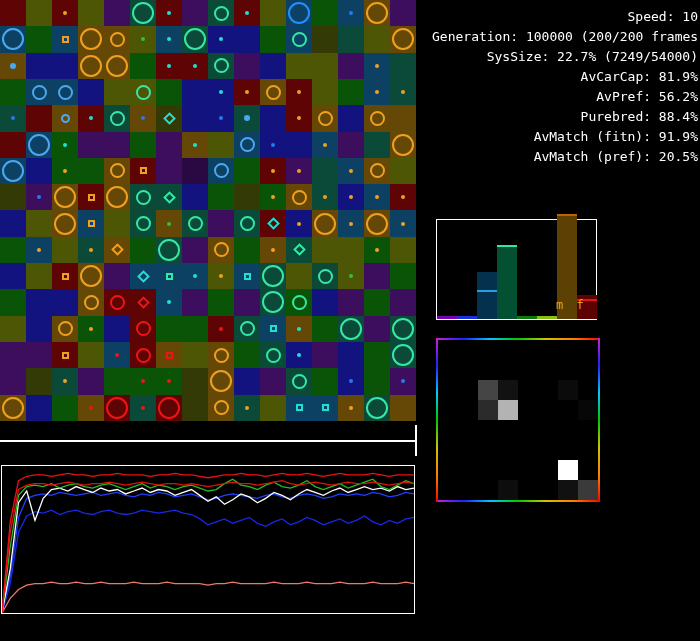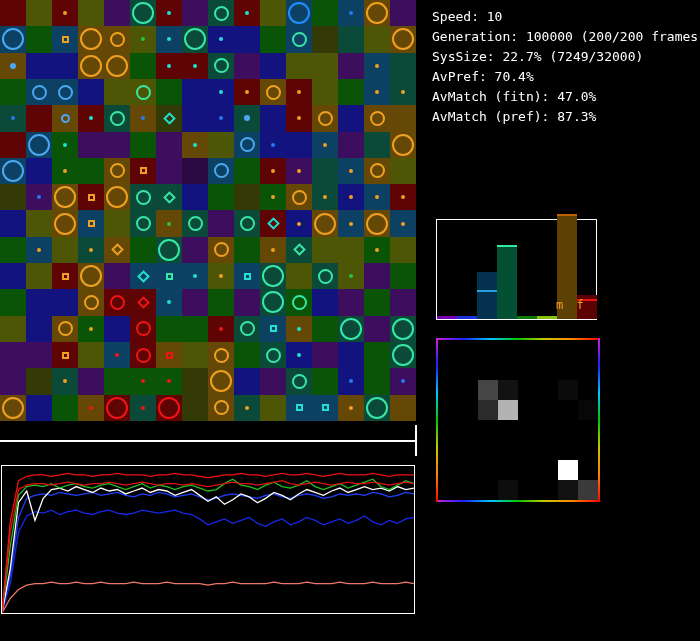--- a/index.html
+++ b/index.html
@@ -8,21 +8,21 @@
   .abs{position:absolute;}
   
   #world{left:0;top:0;width:416px;height:421px;overflow:hidden;background:#000;}
   .cell{position:absolute;}
   .agent{position:absolute;box-sizing:border-box;}
   .agent.outline{background:transparent;border-style:solid;border-width:2px;border-radius:50%;}
   .agent.fill{border-radius:50%;}
   .agent.square{background:transparent;border-style:solid;border-width:2px;}
   .agent.diamond{background:transparent;border-style:solid;border-width:2px;transform:rotate(45deg);}
   
-  #stats{left:432px;top:7px;width:266px;}
+  #stats{left:432px;top:7px;width:266px;text-align:right;}
   .stat-line{color:#fff;font-size:13px;line-height:20px;white-space:pre;}
   
   #timeline-h{left:0;top:440px;width:417px;height:2px;background:#fff;}
   #timeline-v{left:415px;top:425px;width:2px;height:31px;background:#fff;}
   
   #barpanel{left:436px;top:219px;width:159px;height:99px;border:1px solid #fff;}
   #barinner{position:absolute;left:0;top:0;width:159px;height:99px;overflow:visible;}
   .bar{position:absolute;bottom:0;width:20px;}
   .bar-marker{position:absolute;left:0;width:100%;height:2px;}
   #mf-label{position:absolute;left:119px;bottom:7px;color:#f0a020;font-size:12px;letter-spacing:3px;}
@@ -436,24 +436,26 @@
     <div class="agent fill" style="left: 245px; top: 405.65px; width: 4px; height: 4px; background: rgb(240, 160, 32);"></div>
     <div class="agent square" style="left: 295.5px; top: 404.15px; width: 7px; height: 7px; border-color: rgb(32, 224, 208);"></div>
     <div class="agent square" style="left: 321.5px; top: 404.15px; width: 7px; height: 7px; border-color: rgb(32, 224, 208);"></div>
     <div class="agent fill" style="left: 349px; top: 405.65px; width: 4px; height: 4px; background: rgb(240, 160, 32);"></div>
     <div class="agent outline" style="left: 366px; top: 396.65px; width: 22px; height: 22px; border-color: rgb(53, 232, 165);"></div>
   </div>
 
 <div id="stats" class="abs">
   <div class="stat-line">Speed: 10</div>
   <div class="stat-line">Generation: 100000 (200/200 frames)</div>
-  <div class="stat-line">SysSize: 22.7% (7249/32000)</div>
-  <div class="stat-line">AvPref: 70.4%</div>
-  <div class="stat-line">AvMatch (fitn): 47.0%</div>
-  <div class="stat-line">AvMatch (pref): 87.3%</div>
+  <div class="stat-line">SysSize: 22.7% (7249/54000)</div>
+  <div class="stat-line">AvCarCap: 81.9%</div>
+  <div class="stat-line">AvPref: 56.2%</div>
+  <div class="stat-line">Purebred: 88.4%</div>
+  <div class="stat-line">AvMatch (fitn): 91.9%</div>
+  <div class="stat-line">AvMatch (pref): 20.5%</div>
 </div>
 
 <div id="timeline-h" class="abs"></div>
 <div id="timeline-v" class="abs"></div>
 
 <div id="barpanel" class="abs">
   <div id="barinner">
       <div class="bar" style="left: 0px; height: 3px; background: rgb(122, 0, 180);"></div>
       <div class="bar" style="left: 20px; height: 3px; background: rgb(24, 48, 224);"></div>
       <div class="bar" style="left: 40px; height: 47px; background: rgb(4, 50, 78);">

